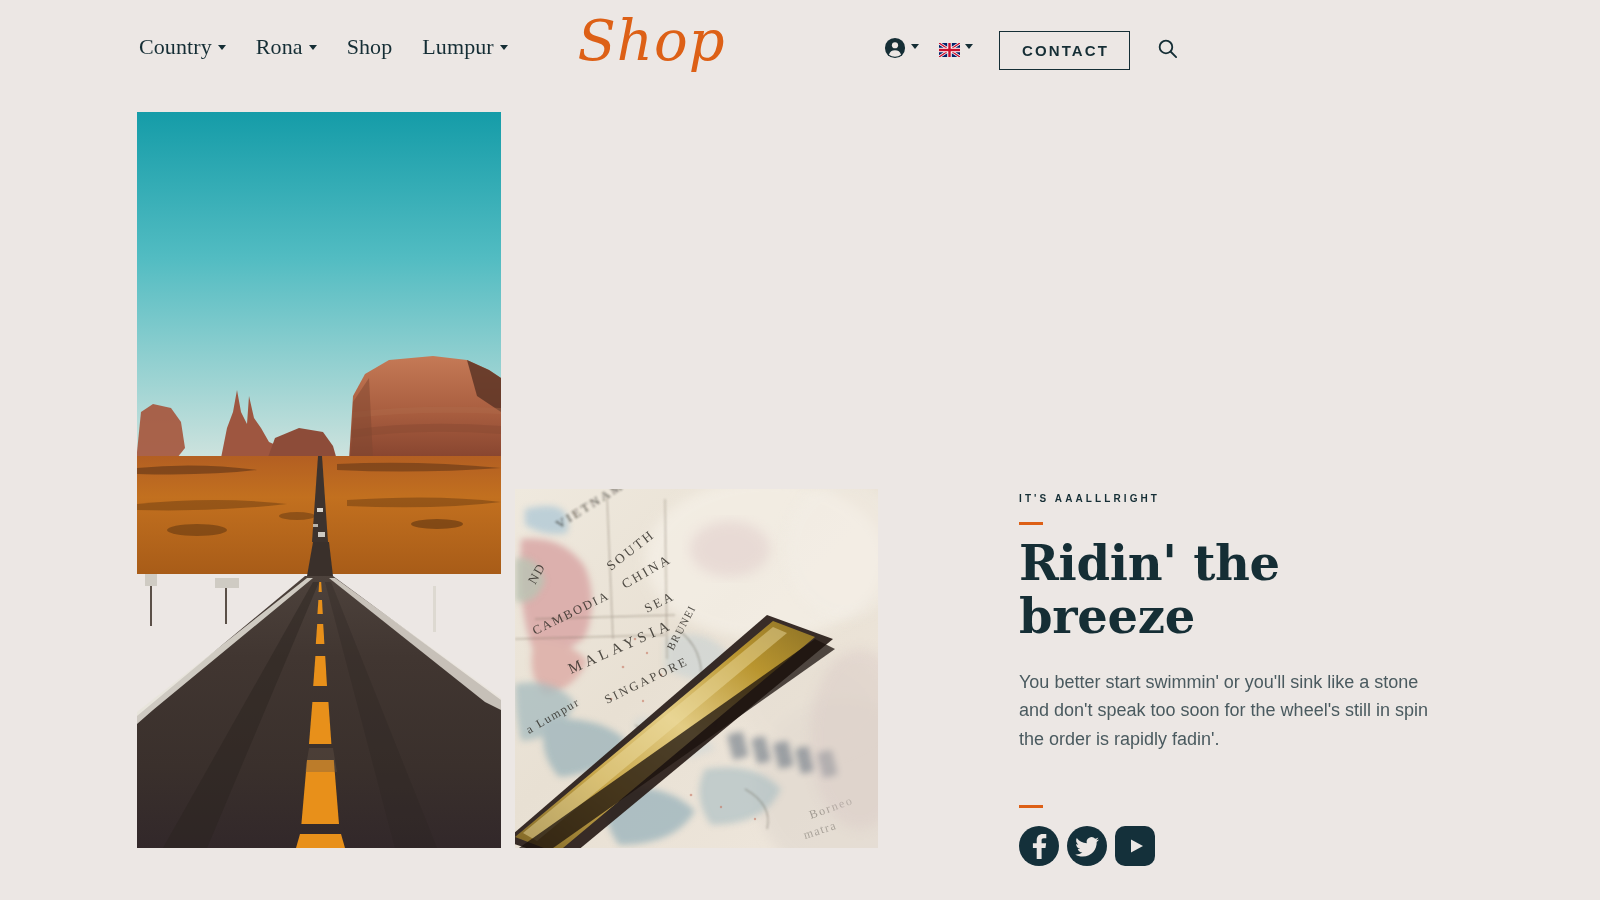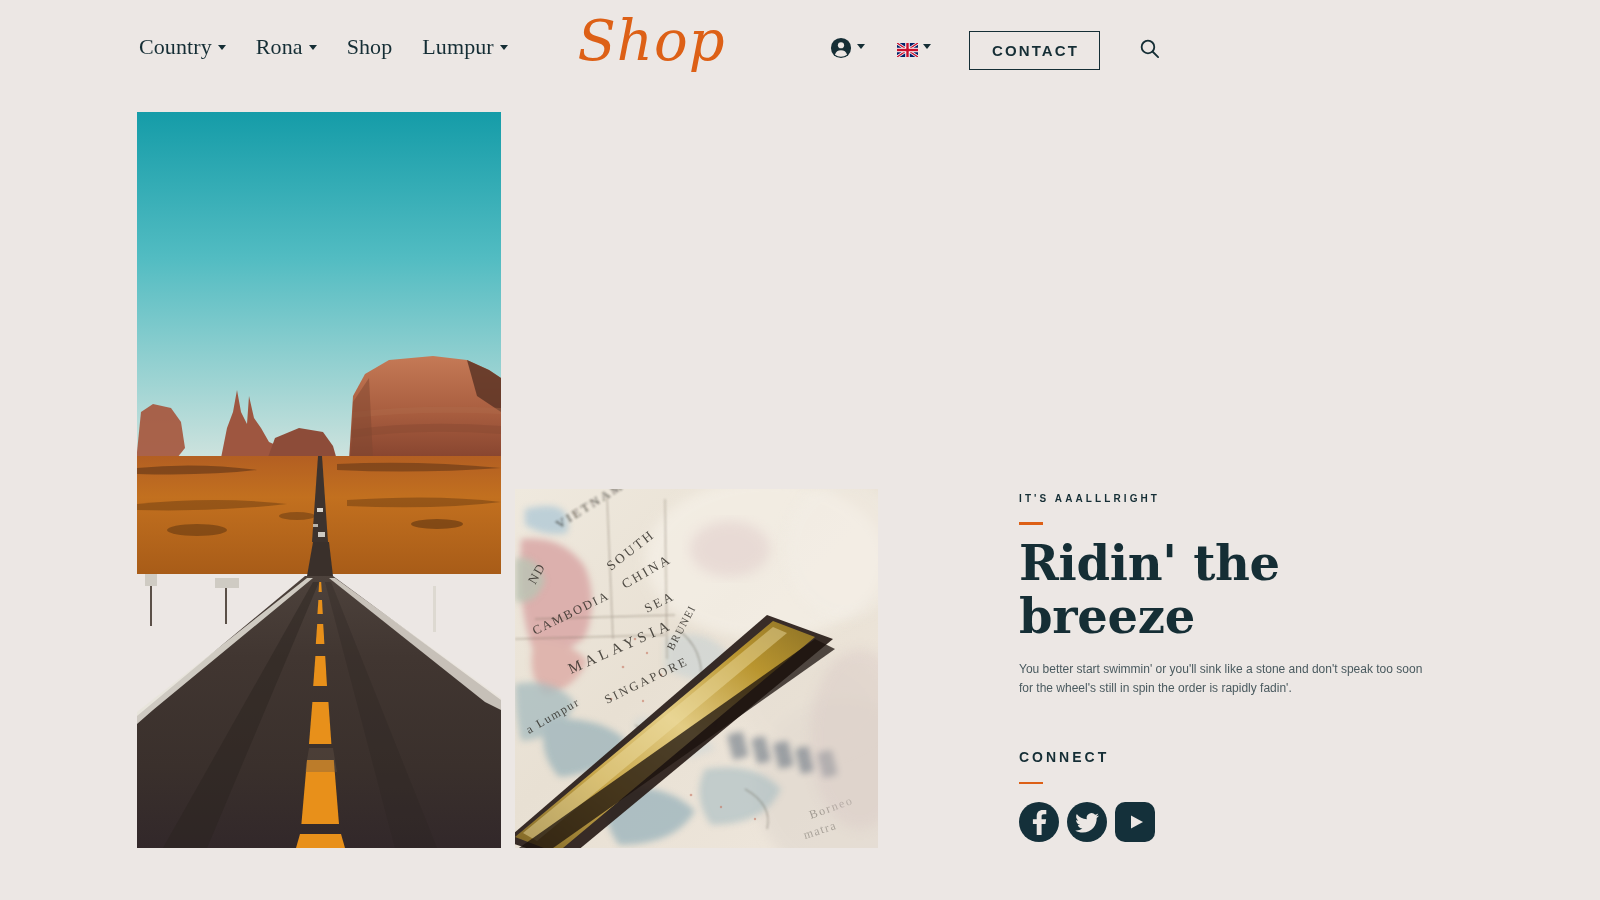--- a/index.html
+++ b/index.html
@@ -69,25 +69,25 @@
     font-weight: 400;
     color: #dd6016;
     letter-spacing: 1px;
     line-height: 1.18;
     cursor: pointer;
     user-select: none;
   }
 
   .header-right {
     position: absolute;
-    right: 142px;
+    right: 124px;
     top: 30px;
     display: flex;
     align-items: center;
-    gap: 16px;
+    gap: 4px;
     height: 40px;
   }
 
   .acct-group, .lang-group {
     display: flex;
     align-items: center;
     gap: 5px;
     cursor: pointer;
     padding: 0 8px;
   }
@@ -176,24 +176,24 @@
     font-size: 48px;
     font-weight: 700;
     color: #152e35;
     line-height: 1.12;
     margin-top: 12px;
     letter-spacing: -0.3px;
   }
 
   .body-text {
     font-family: "Liberation Sans", sans-serif;
-    font-size: 12px;
+    font-size: 18px;
     line-height: 1.58;
     color: #4a5a5f;
-    margin-top: 16px;
+    margin-top: 24px;
     max-width: 416px;
   }
 
   .connect-block { margin-top: 52px; }
 
   .connect-label {
     font-family: "Liberation Sans", sans-serif;
     font-size: 14px;
     font-weight: 700;
     letter-spacing: 3px;
@@ -491,21 +491,20 @@
 <section class="content-col">
 
   <div class="eyebrow">IT'S AAALLLRIGHT</div>
   <div class="rule"></div>
 
   <h1 class="headline">Ridin' the breeze</h1>
 
   <p class="body-text">You better start swimmin' or you'll sink like a stone and don't speak too soon for the wheel's still in spin the order is rapidly fadin'.</p>
 
   <div class="connect-block">
-    <div class="connect-label">CONNECT</div>
     <div class="rule"></div>
 
     <div class="social-row">
 
       <a class="social-link">
         <svg width="40" height="40" viewBox="0 0 40 40">
           <circle cx="20" cy="20" r="20" fill="#14303a"></circle>
           <path d="M22.6 33V21.9h3.9l.6-4.6h-4.5v-2.9c0-1.3.4-2.2 2.3-2.2h2.4V8.1c-.4-.1-1.9-.2-3.6-.2-3.6 0-6 2.2-6 6.2v3.2h-3.8v4.6h3.8V33h4.9z" fill="#ece7e4"></path>
         </svg>
       </a>

